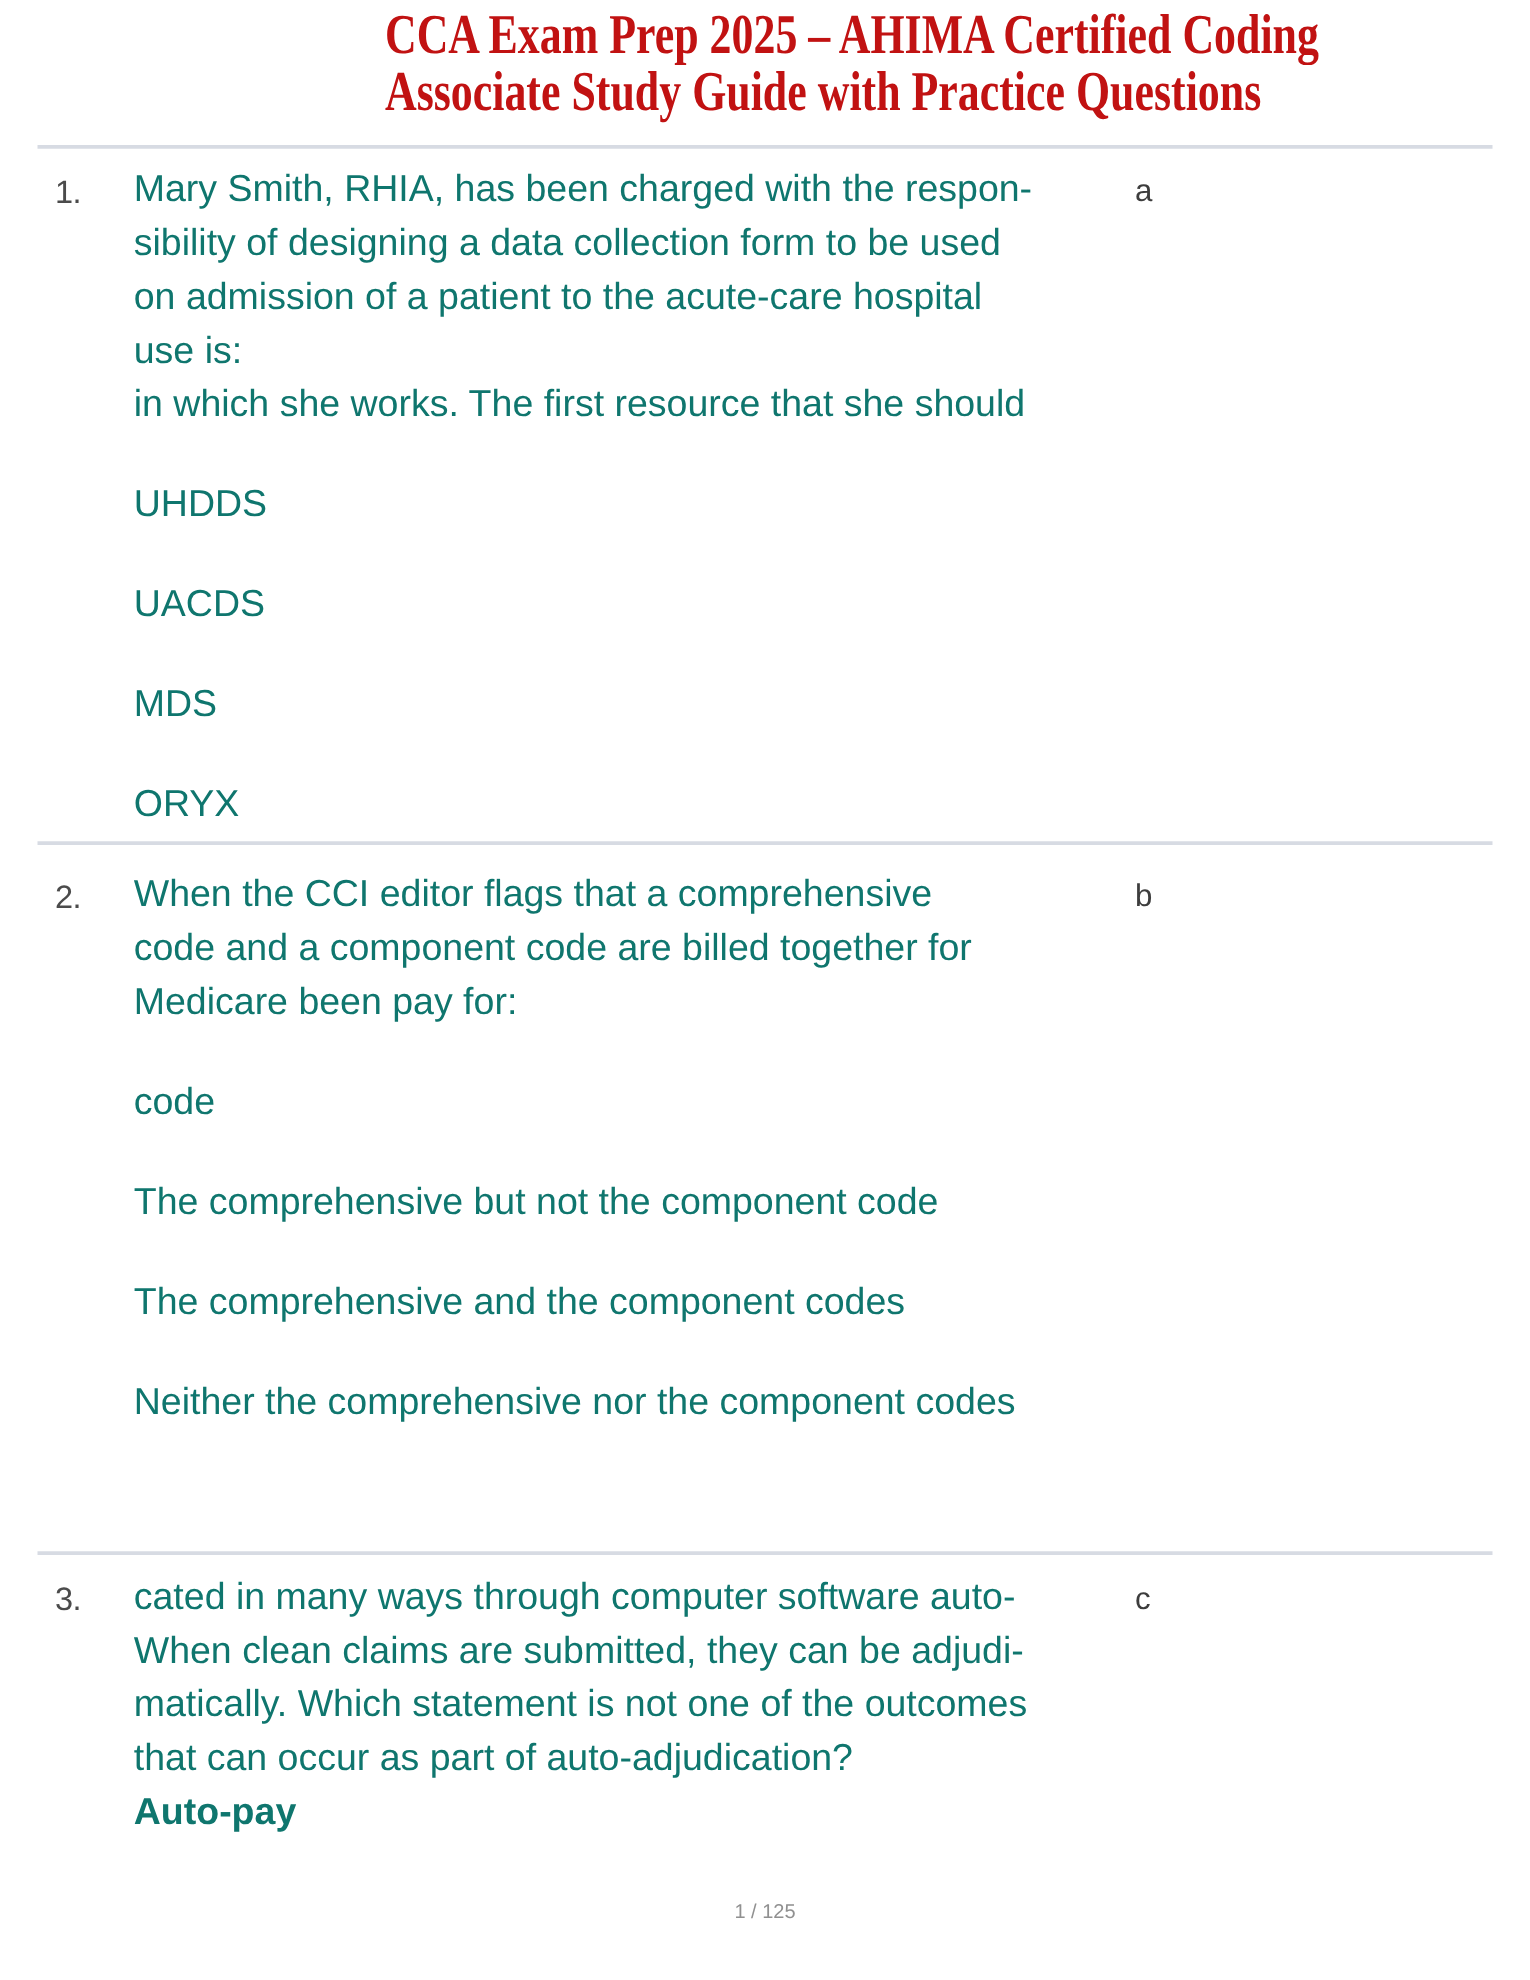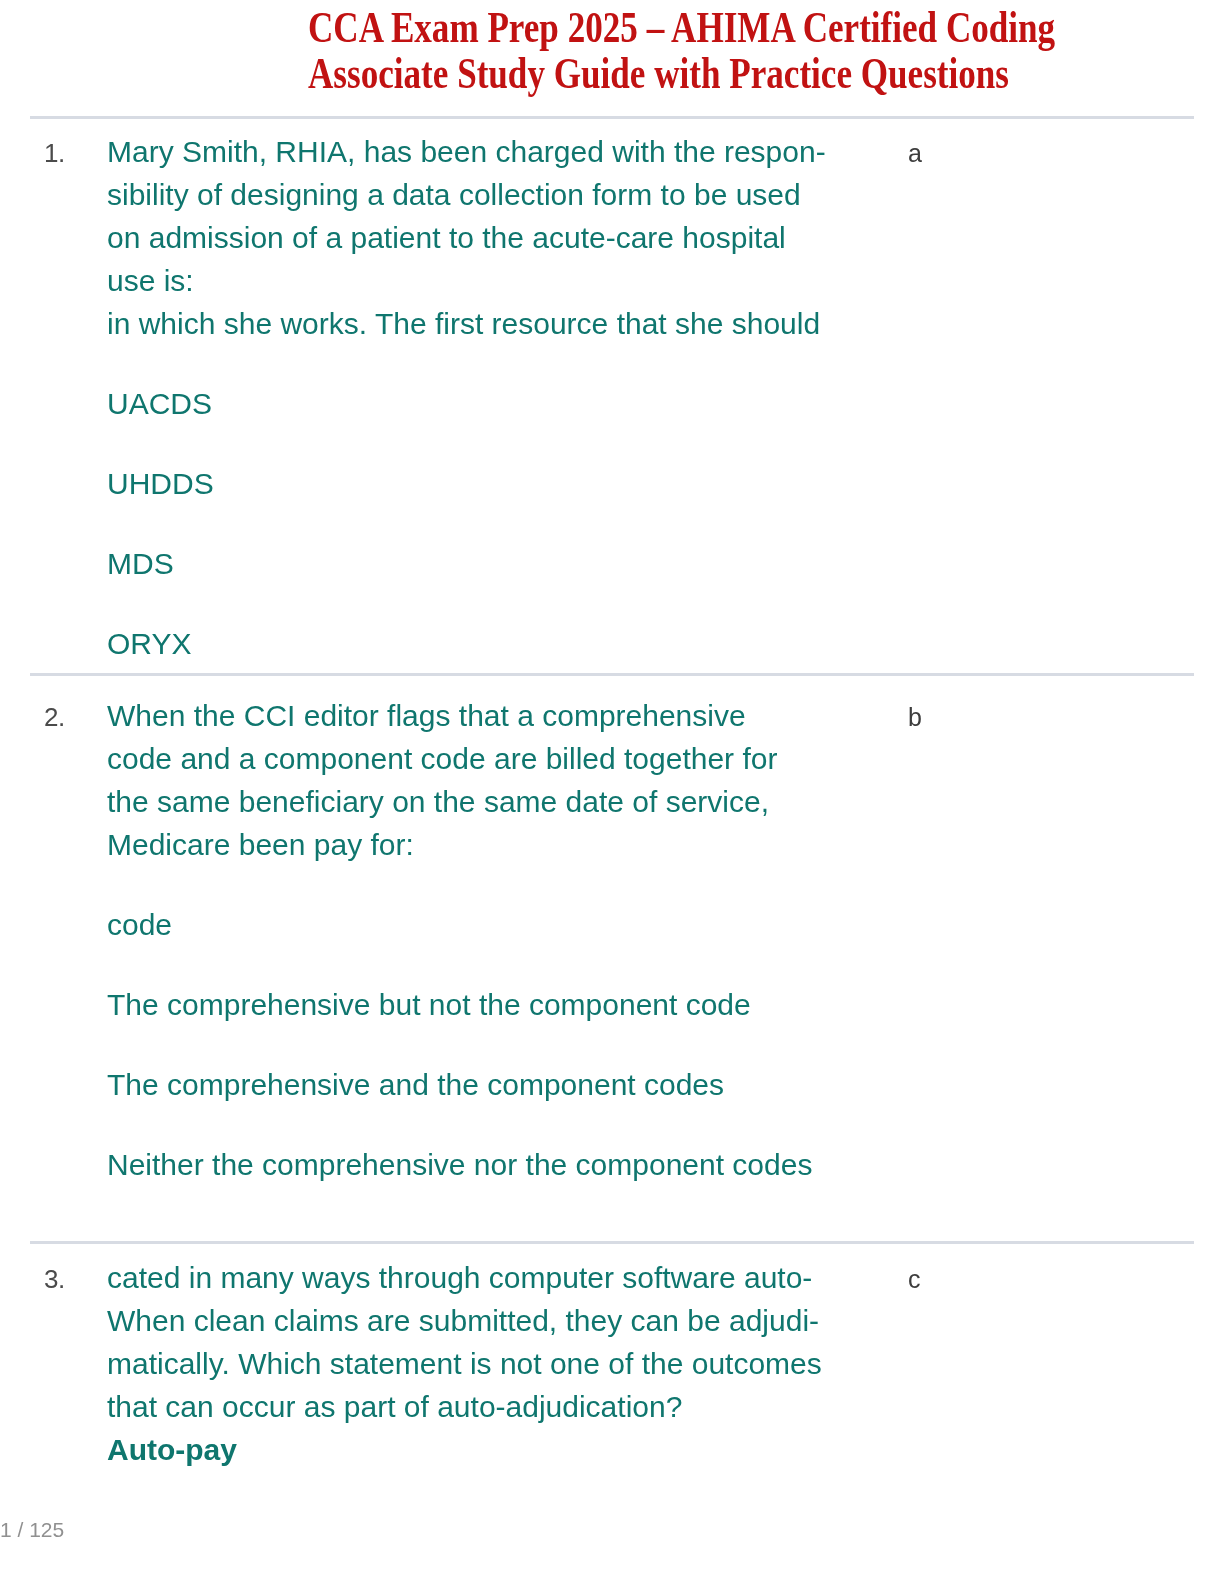--- a/index.html
+++ b/index.html
@@ -85,22 +85,22 @@
 
   .option { margin-top: 37px; }
   .option.no-gap { margin-top: 0; font-weight: bold; }
 
   
   .footer {
     position: absolute;
     top: 1519px;
     left: 0;
     width: 1224px;
-    text-align: left;
-    font-size: 21px;
+    text-align: center;
+    font-size: 16px;
     line-height: 22px;
     color: #909090;
   }
 </style>
 </head>
 <body>
 
 <header class="doc-title">
   <span class="tline"><span>CCA Exam Prep 2025 – AHIMA Certified Coding</span></span>
   <span class="tline"><span>Associate Study Guide with Practice Questions</span></span>
@@ -111,43 +111,42 @@
 <section class="question q1">
   <div class="qnum">1.</div>
   <div class="qanswer">a</div>
   <div class="qbody">
     <span class="qline">Mary Smith, RHIA, has been charged with the respon-</span>
     <span class="qline">sibility of designing a data collection form to be used</span>
     <span class="qline">on admission of a patient to the acute-care hospital</span>
     <span class="qline">use is:</span>
     <span class="qline">in which she works. The first resource that she should</span>
     <div class="option">
-      <span class="qline">UACDS</span>
+      <span class="qline">UHDDS</span>
     </div>
     <div class="option">
-      <span class="qline">UHDDS</span>
+      <span class="qline">UACDS</span>
     </div>
     <div class="option">
       <span class="qline">MDS</span>
     </div>
     <div class="option">
       <span class="qline">ORYX</span>
     </div>
   </div>
 </section>
 
 <div class="rule rule-q1-q2"></div>
 
 <section class="question q2">
   <div class="qnum">2.</div>
   <div class="qanswer">b</div>
   <div class="qbody">
     <span class="qline">When the CCI editor flags that a comprehensive</span>
     <span class="qline">code and a component code are billed together for</span>
-    <span class="qline">the same beneficiary on the same date of service,</span>
     <span class="qline">Medicare been pay for:</span>
     <div class="option">
       <span class="qline">code</span>
     </div>
     <div class="option">
       <span class="qline">The comprehensive but not the component code</span>
     </div>
     <div class="option">
       <span class="qline">The comprehensive and the component codes</span>
     </div>

